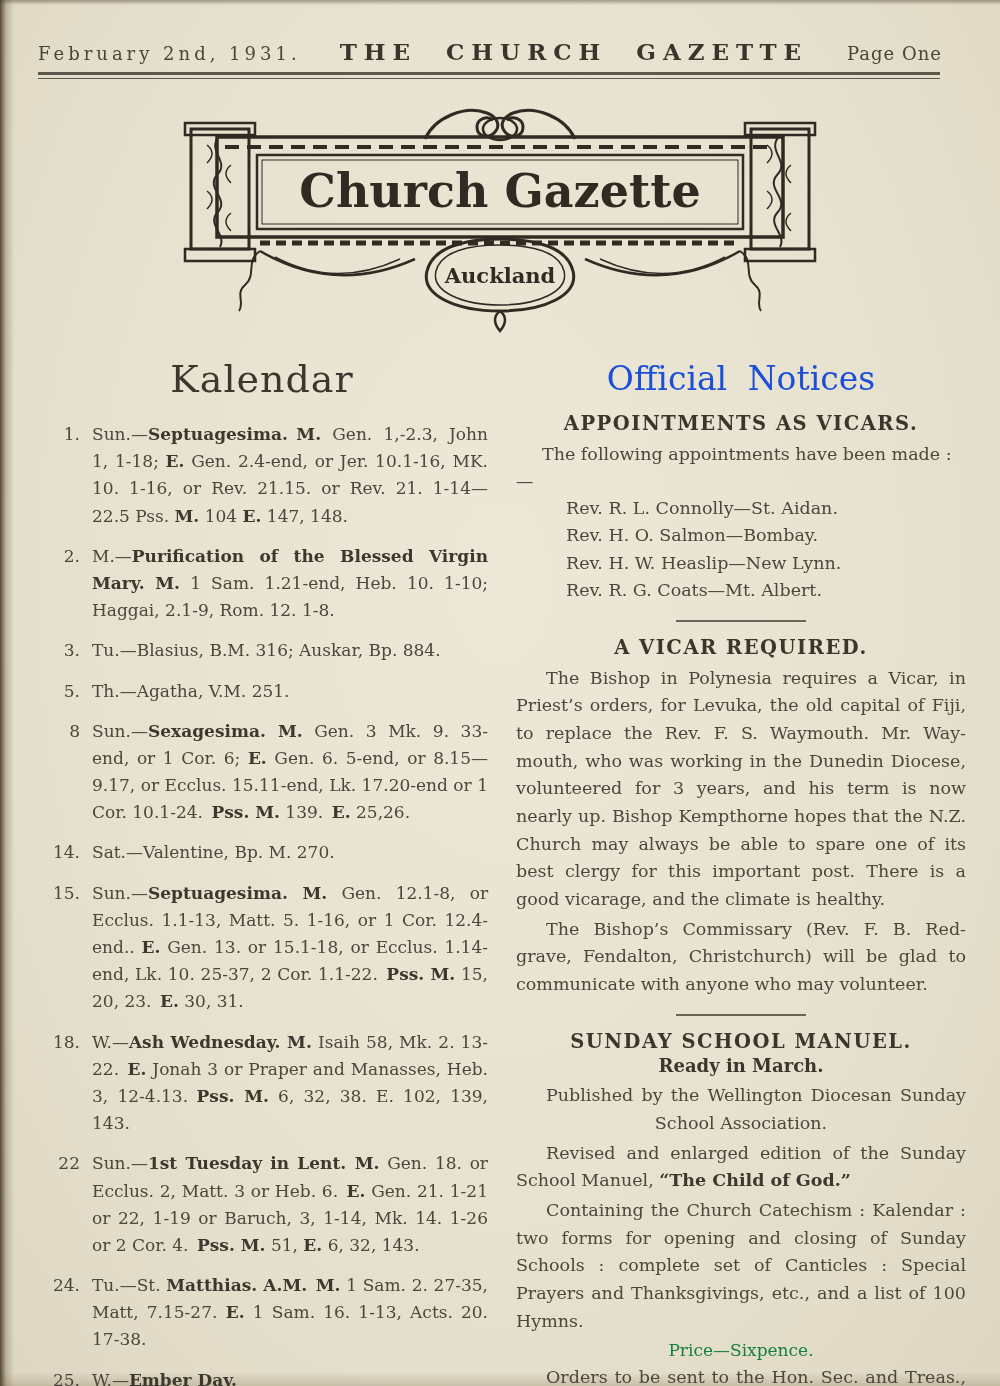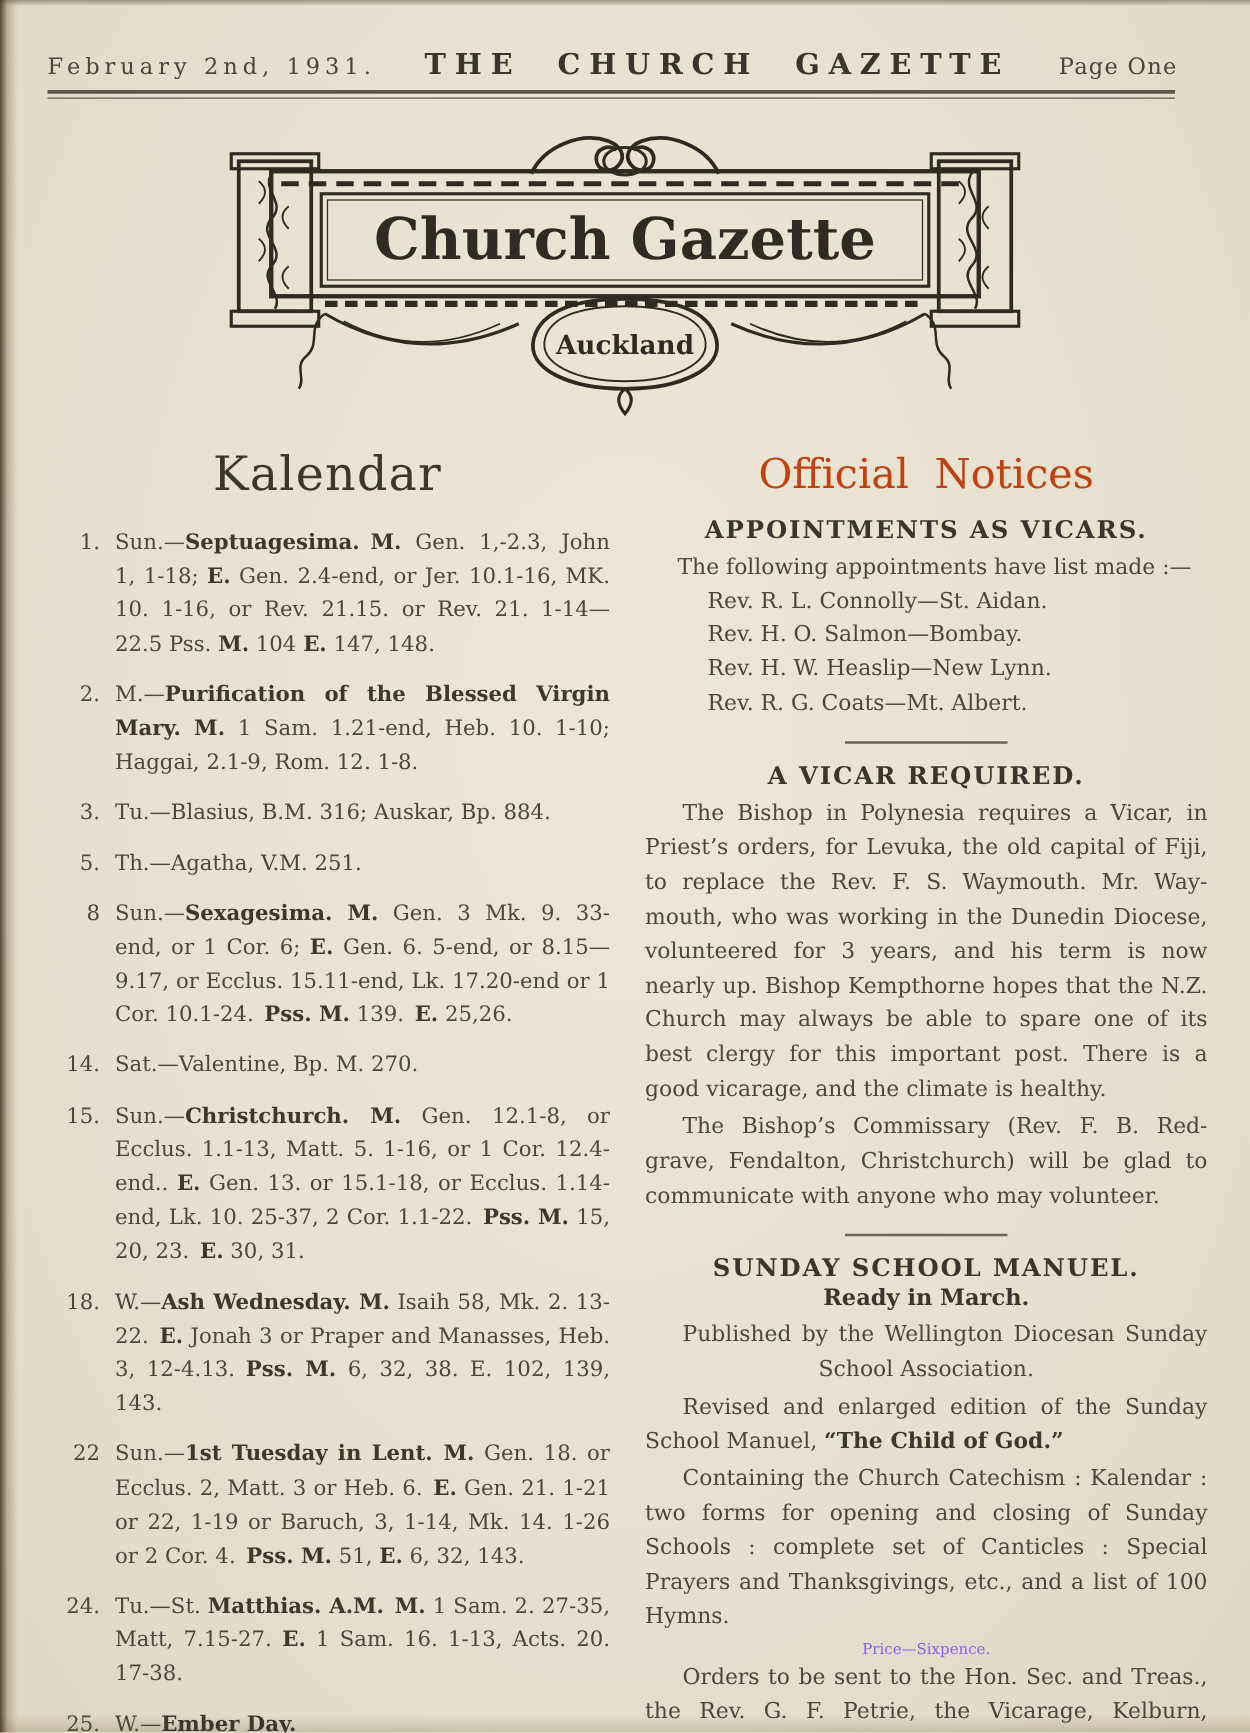--- a/index.html
+++ b/index.html
@@ -31,30 +31,30 @@
   .masthead{width:670px;margin:20px auto 0;display:block;}
   .masthead text{fill:#2f2b22;}
   .mh-stroke{stroke:#2f2b22;fill:none;}
   
   .cols{display:flex;padding:0 34px 0 36px;gap:28px;margin-top:6px;}
   .col-left{width:452px;flex:0 0 452px;}
   .col-right{width:450px;flex:1;}
   .kal-title{font-size:38px;text-align:center;margin:14px 0 20px;color:#3c372d;letter-spacing:1px;}
   .kal-item{position:relative;padding-left:56px;text-align:justify;font-size:17px;line-height:1.6;margin-bottom:13px;color:#4c463b;}
   .kal-num{position:absolute;left:4px;top:0;width:40px;text-align:right;}
-  .on-title{font-size:33px;text-align:center;margin:16px 0 8px;color:#c2410c;word-spacing:10px;}
+  .on-title{font-size:33px;text-align:center;margin:16px 0 8px;color:#1d4ed8;word-spacing:10px;}
   .subhead{font-weight:bold;text-align:center;font-size:19.5px;letter-spacing:1.5px;color:#3b362c;margin:14px 0 6px;}
   .subhead2{font-weight:bold;text-align:center;font-size:18px;color:#3b362c;margin:0 0 6px;}
   .para{font-size:17.5px;line-height:1.58;text-align:justify;color:#4c463b;margin:0 0 2px;}
   .indent{text-indent:30px;}
   .lastcenter{text-align-last:center;}
   .appt{padding-left:50px;font-size:17.5px;line-height:1.55;color:#4c463b;}
   .appt-intro{font-size:17.5px;line-height:1.55;color:#4c463b;text-indent:26px;}
   .rule-short{width:130px;border:none;border-top:2px solid #4a443a;margin:16px auto 14px;opacity:.8;}
-  .centerline{text-align:center;font-size:12px;line-height:1.55;color:#8b5cf6;}
+  .centerline{text-align:center;font-size:17px;line-height:1.55;color:#15803d;}
   b{color:#3d382e;}
 </style>
 </head>
 <body>
 
 <div class="pageheader">
   <span class="ph-date">February 2nd, 1931.</span>
   <span class="ph-title">THE CHURCH GAZETTE</span>
   <span class="ph-page">Page One</span>
 </div>
@@ -107,33 +107,33 @@
 
   <div class="col-left">
     <div class="kal-title">Kalendar</div>
 
     <div class="kal-item"><span class="kal-num">1.</span><span>Sun.—<b>Septuagesima.</b> <b>M.</b> Gen. 1,-2.3, John 1, 1-18; <b>E.</b> Gen. 2.4-end, or Jer. 10.1-16, MK. 10. 1-16, or Rev. 21.15. or Rev. 21. 1-14—22.5 Pss. <b>M.</b> 104 <b>E.</b> 147, 148.</span></div>
     <div class="kal-item"><span class="kal-num">2.</span><span>M.—<b>Purification of the Blessed Virgin Mary. M.</b> 1 Sam. 1.21-end, Heb. 10. 1-10; Haggai, 2.1-9, Rom. 12. 1-8.</span></div>
     <div class="kal-item"><span class="kal-num">3.</span><span>Tu.—Blasius, B.M. 316; Auskar, Bp. 884.</span></div>
     <div class="kal-item"><span class="kal-num">5.</span><span>Th.—Agatha, V.M. 251.</span></div>
     <div class="kal-item"><span class="kal-num">8</span><span>Sun.—<b>Sexagesima. M.</b> Gen. 3  Mk. 9. 33-end, or 1 Cor. 6; <b>E.</b> Gen. 6. 5-end, or 8.15—9.17, or Ecclus. 15.11-end, Lk. 17.20-end or 1 Cor. 10.1-24. <b>Pss. M.</b> 139. <b>E.</b> 25,26.</span></div>
     <div class="kal-item"><span class="kal-num">14.</span><span>Sat.—Valentine, Bp. M. 270.</span></div>
-    <div class="kal-item"><span class="kal-num">15.</span><span>Sun.—<b>Christchurch. M.</b> Gen. 12.1-8, or Ecclus. 1.1-13, Matt. 5. 1-16, or 1 Cor. 12.4-end.. <b>E.</b> Gen. 13. or 15.1-18, or Ecclus. 1.14-end, Lk. 10. 25-37, 2 Cor. 1.1-22. <b>Pss. M.</b> 15, 20, 23. <b>E.</b> 30, 31.</span></div>
+    <div class="kal-item"><span class="kal-num">15.</span><span>Sun.—<b>Septuagesima. M.</b> Gen. 12.1-8, or Ecclus. 1.1-13, Matt. 5. 1-16, or 1 Cor. 12.4-end.. <b>E.</b> Gen. 13. or 15.1-18, or Ecclus. 1.14-end, Lk. 10. 25-37, 2 Cor. 1.1-22. <b>Pss. M.</b> 15, 20, 23. <b>E.</b> 30, 31.</span></div>
     <div class="kal-item"><span class="kal-num">18.</span><span>W.—<b>Ash Wednesday. M.</b> Isaih 58, Mk. 2. 13-22. <b>E.</b> Jonah 3 or Praper and Manasses, Heb. 3, 12-4.13. <b>Pss. M.</b> 6, 32, 38.  E. 102, 139, 143.</span></div>
     <div class="kal-item"><span class="kal-num">22</span><span>Sun.—<b>1st Tuesday in Lent.</b> <b>M.</b> Gen. 18. or Ecclus. 2, Matt. 3 or Heb. 6. <b>E.</b> Gen. 21. 1-21 or 22, 1-19 or Baruch, 3, 1-14, Mk. 14. 1-26 or 2 Cor. 4. <b>Pss. M.</b> 51, <b>E.</b> 6, 32, 143.</span></div>
     <div class="kal-item"><span class="kal-num">24.</span><span>Tu.—St. <b>Matthias. A.M.</b> <b>M.</b> 1 Sam. 2. 27-35, Matt, 7.15-27. <b>E.</b> 1 Sam. 16. 1-13, Acts. 20. 17-38.</span></div>
     <div class="kal-item"><span class="kal-num">25.</span><span>W.—<b>Ember Day.</b></span></div>
 
   </div>
 
   <div class="col-right">
     <div class="on-title">Official Notices</div>
 
     <div class="subhead">APPOINTMENTS AS VICARS.</div>
-    <div class="appt-intro">The following appointments have list made :—</div>
+    <div class="appt-intro">The following appointments have been made :—</div>
     <div class="appt">Rev. R. L. Connolly—St. Aidan.</div>
     <div class="appt">Rev. H. O. Salmon—Bombay.</div>
     <div class="appt">Rev. H. W. Heaslip—New Lynn.</div>
     <div class="appt">Rev. R. G. Coats—Mt. Albert.</div>
 
     <hr class="rule-short">
 
     <div class="subhead">A VICAR REQUIRED.</div>
     <p class="para indent">The Bishop in Polynesia requires a Vicar, in Priest’s orders, for Levuka, the old capital of Fiji, to replace the Rev. F. S. Waymouth.  Mr. Way-mouth, who was working in the Dunedin Diocese, volunteered for 3 years, and his term is now nearly up.  Bishop Kempthorne hopes that the N.Z. Church may always be able to spare one of its best clergy for this important post.  There is a good vicarage, and the climate is healthy.</p>
     <p class="para indent">The Bishop’s Commissary (Rev. F. B. Red-grave, Fendalton, Christchurch) will be glad to communicate with anyone who may volunteer.</p>

